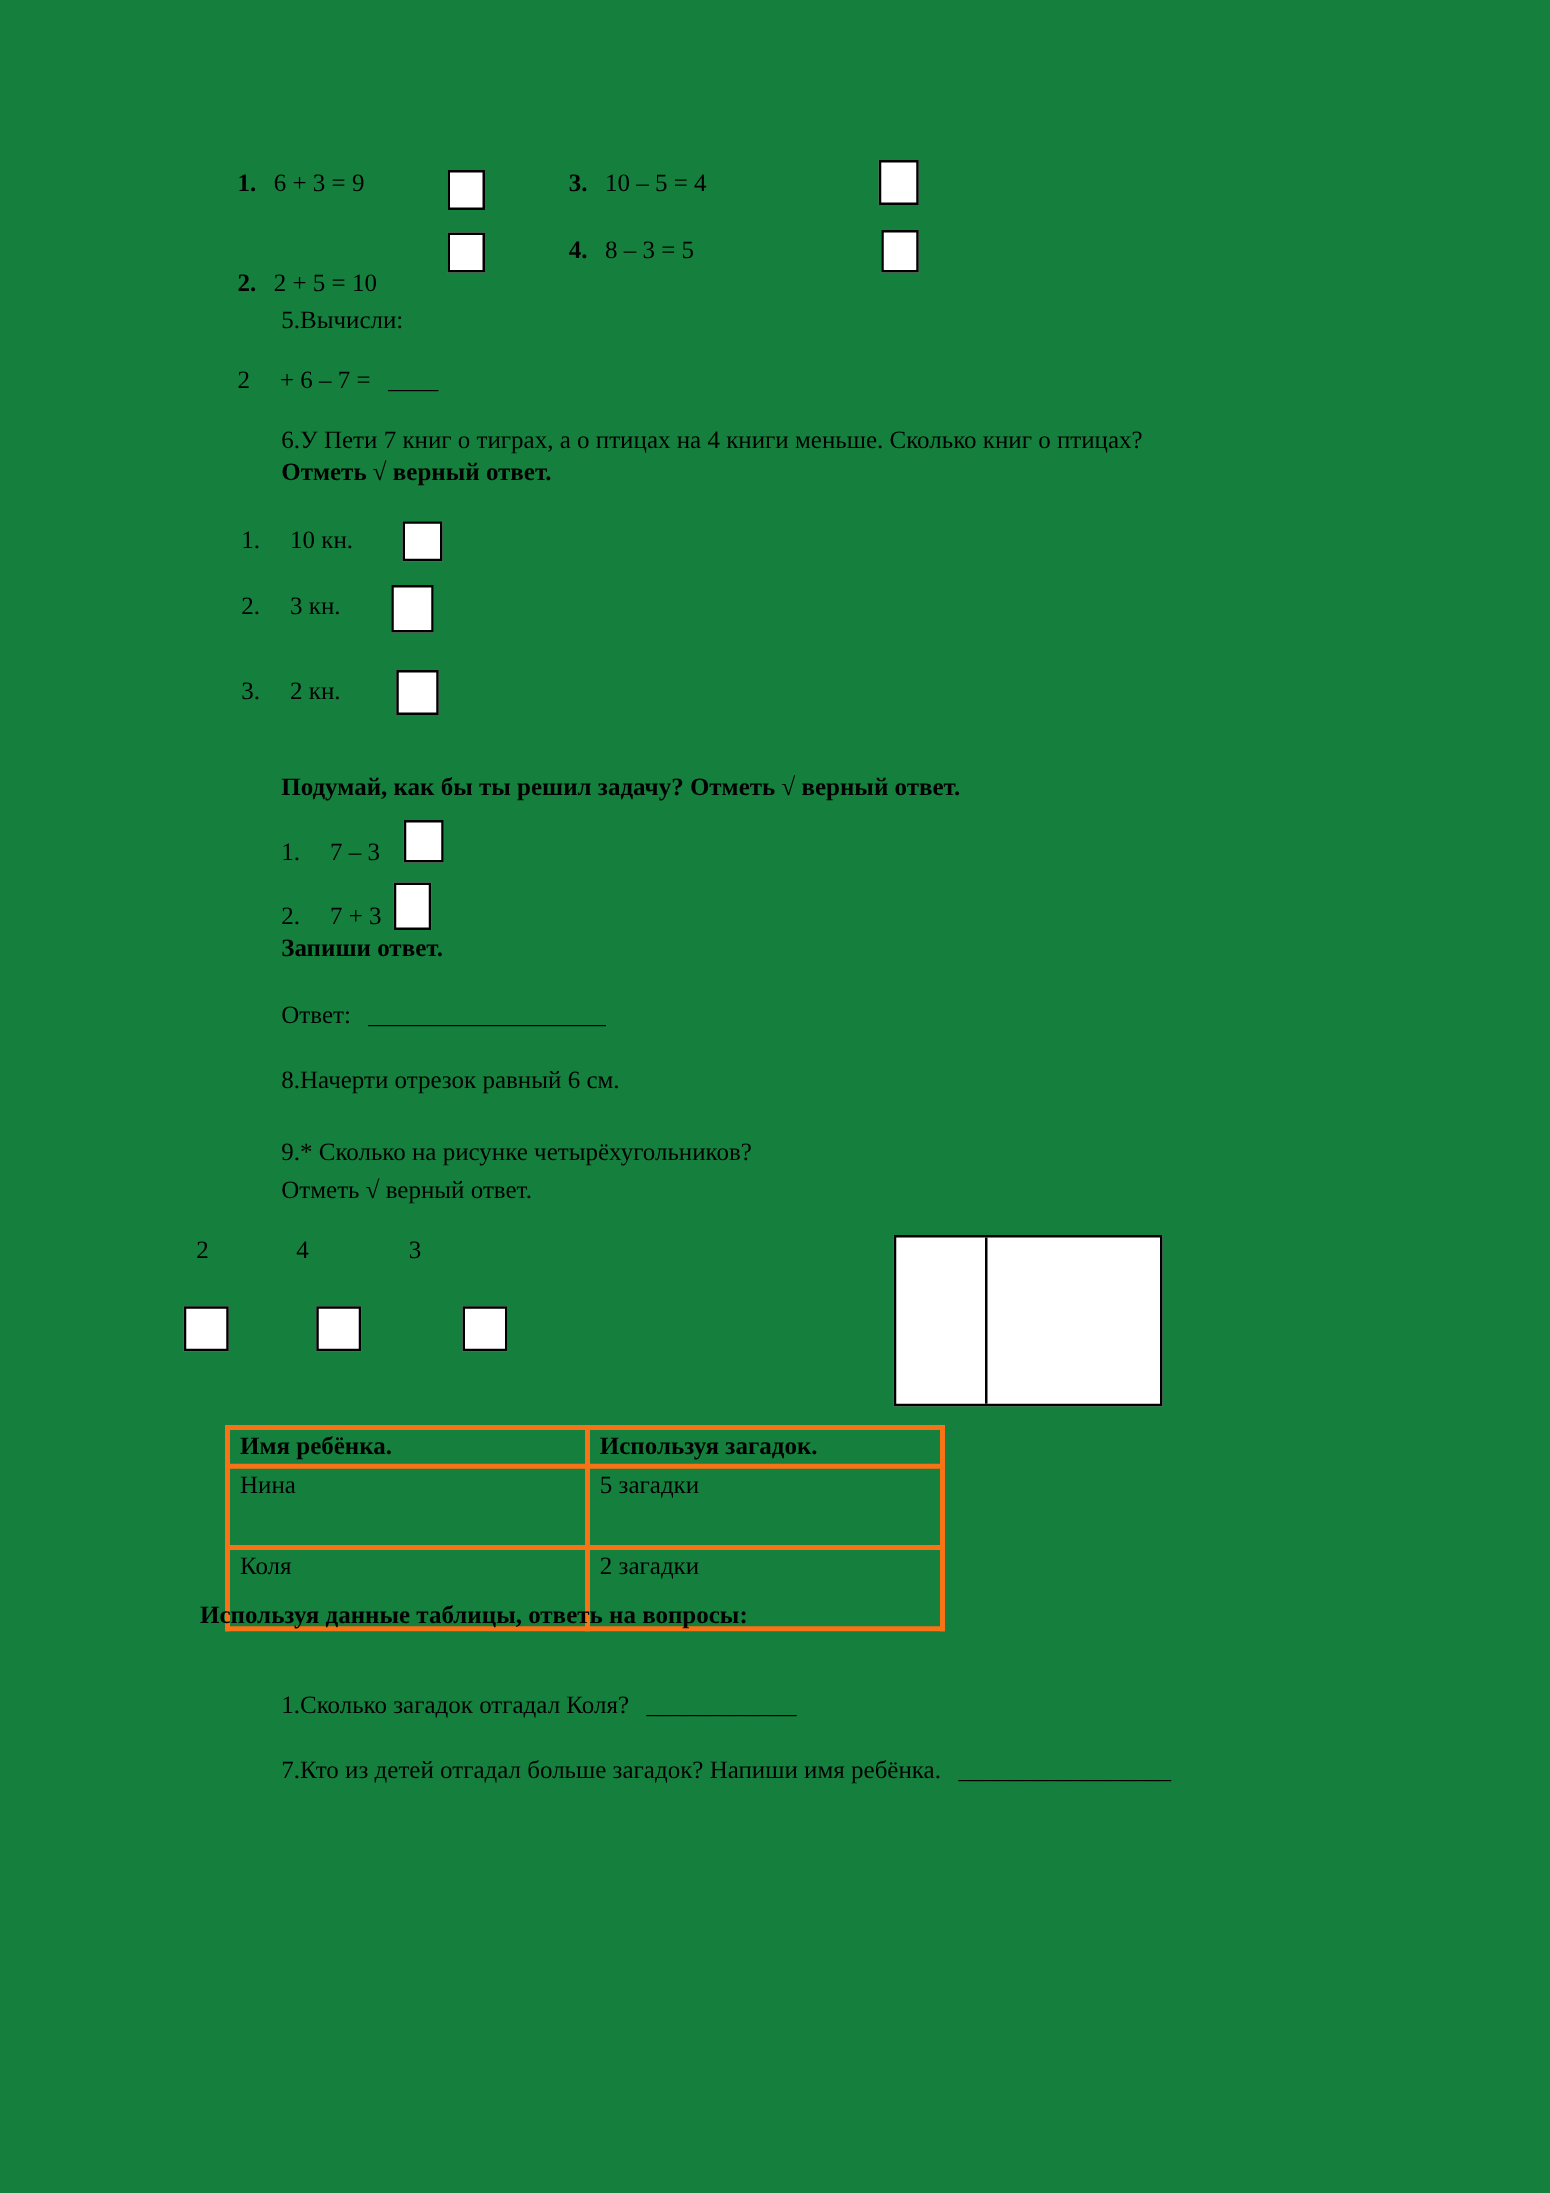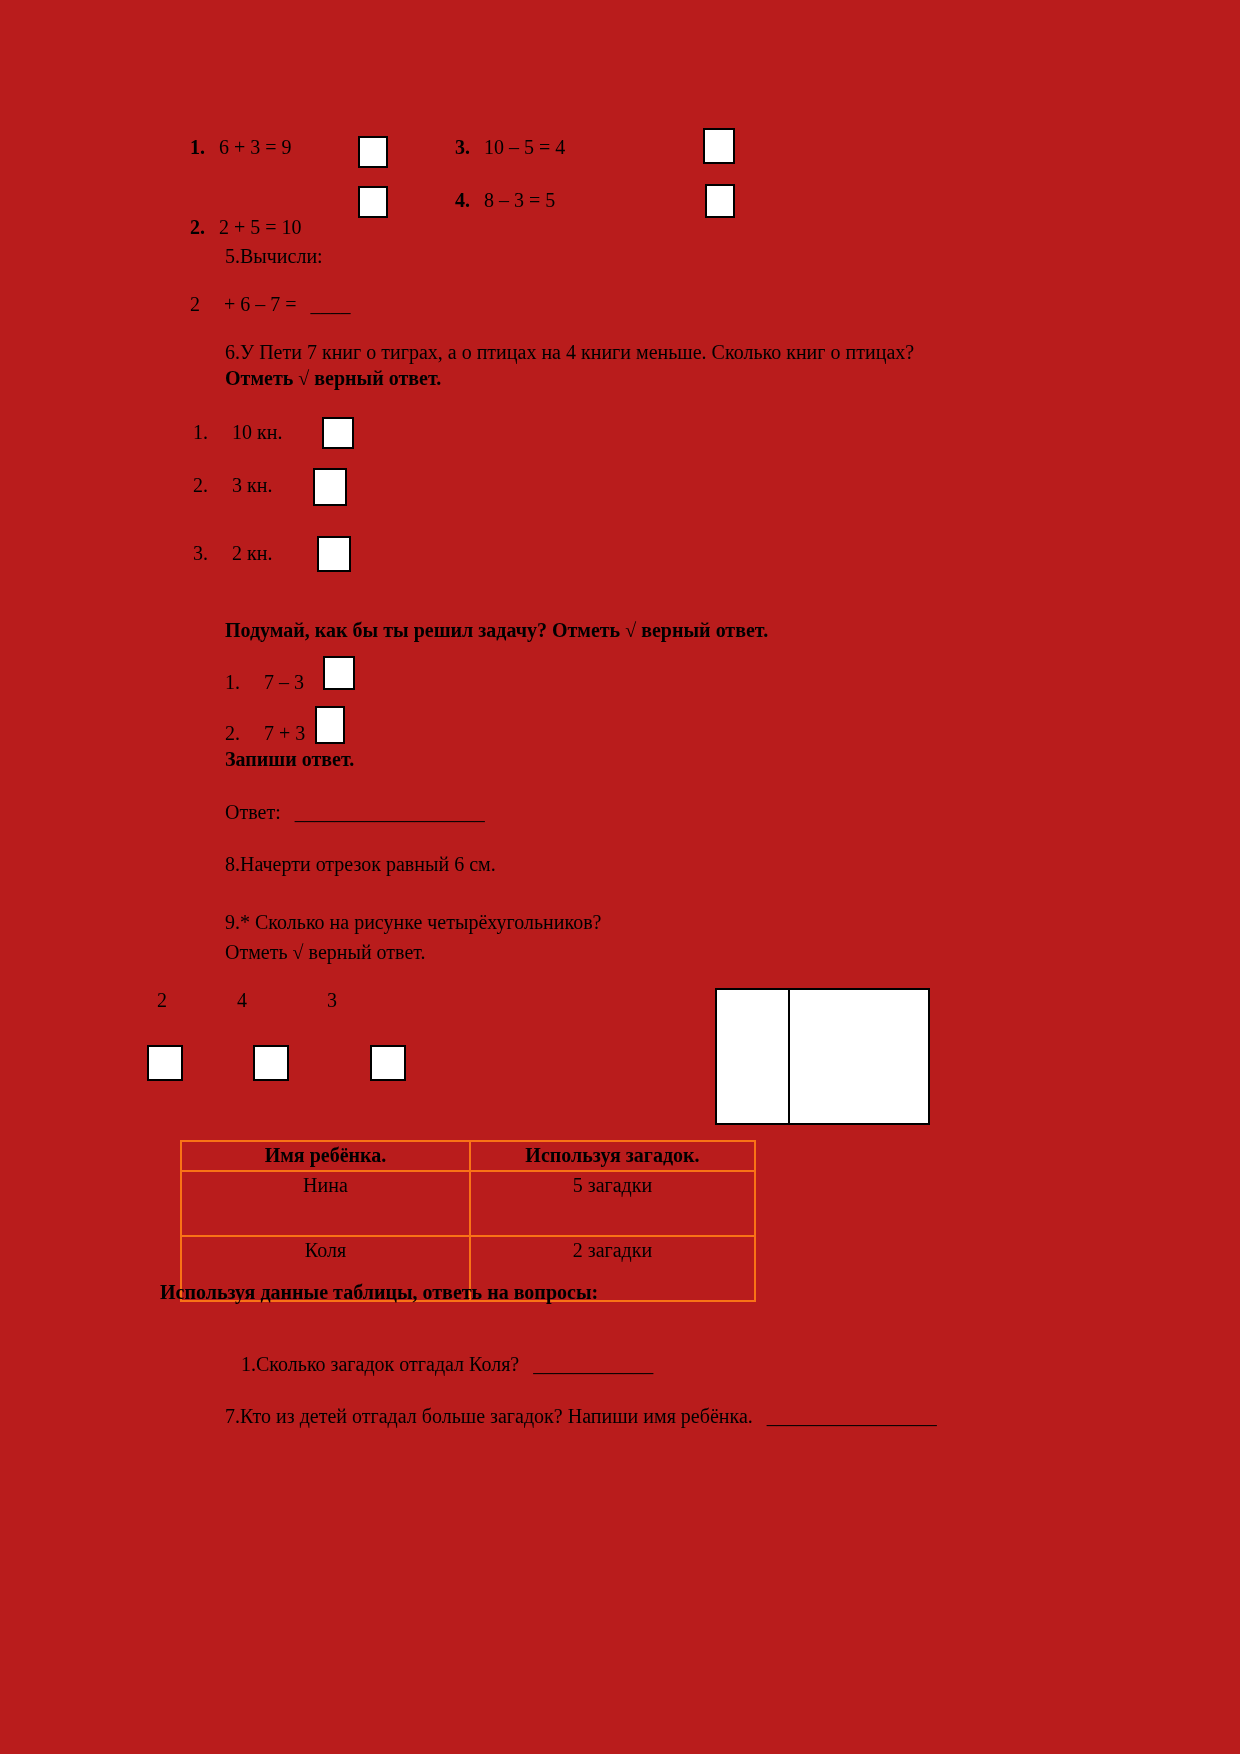--- a/index.html
+++ b/index.html
@@ -5,21 +5,21 @@
   * { margin: 0; padding: 0; box-sizing: border-box; }
   html, body { background: #ffffff; }
   body {
     width: 1240px; height: 1754px;
     font-family: "Liberation Serif", serif;
     color: #000;
   }
   .page {
     position: relative;
     width: 1240px; height: 1754px;
-    background: #b91c1c;
+    background: #15803d;
     font-size: 20px;
     line-height: 1.25;
   }
   .abs { position: absolute; white-space: nowrap; }
   .bold { font-weight: bold; }
   .checkbox {
     position: absolute;
     border: 2px solid #000;
     background: #fff;
   }
@@ -27,22 +27,22 @@
   .gap-sm { display: inline-block; width: 14px; }
   .gap-md { display: inline-block; width: 24px; }
   .quiz-table {
     position: absolute;
     left: 180px; top: 1140px;
     width: 576px;
     border-collapse: collapse;
     font-size: 20px;
   }
   .quiz-table th, .quiz-table td {
-    border: 2px solid #f97316;
-    text-align: center;
+    border: 4px solid #f97316;
+    text-align: left;
     vertical-align: top;
     padding: 1px 8px;
   }
   .quiz-table th { font-weight: bold; height: 30px; }
   .quiz-table td { height: 65px; }
   .col-name { width: 290px; }
   .col-count { width: 286px; }
   .figure-rect {
     position: absolute;
     left: 715px; top: 988px;
@@ -155,21 +155,21 @@
       </tr>
       <tr>
         <td>Коля</td>
         <td>2 загадки</td>
       </tr>
     </tbody>
   </table>
 
   <div class="abs bold" style="left:160px; top:1280px;">Используя данные таблицы, ответь на вопросы:</div>
 
-  <div class="abs" style="left:225px; top:1352px;margin-left:16px;">
+  <div class="abs" style="left:225px; top:1352px;">
     <span>1.Сколько загадок отгадал Коля?</span><span class="gap-sm"></span><span>____________</span>
   </div>
 
   <div class="abs" style="left:225px; top:1404px;">
     <span>7.Кто из детей отгадал больше загадок? Напиши имя ребёнка.</span><span class="gap-sm"></span><span>_________________</span>
   </div>
 
 </div>
 
 </body></html>

